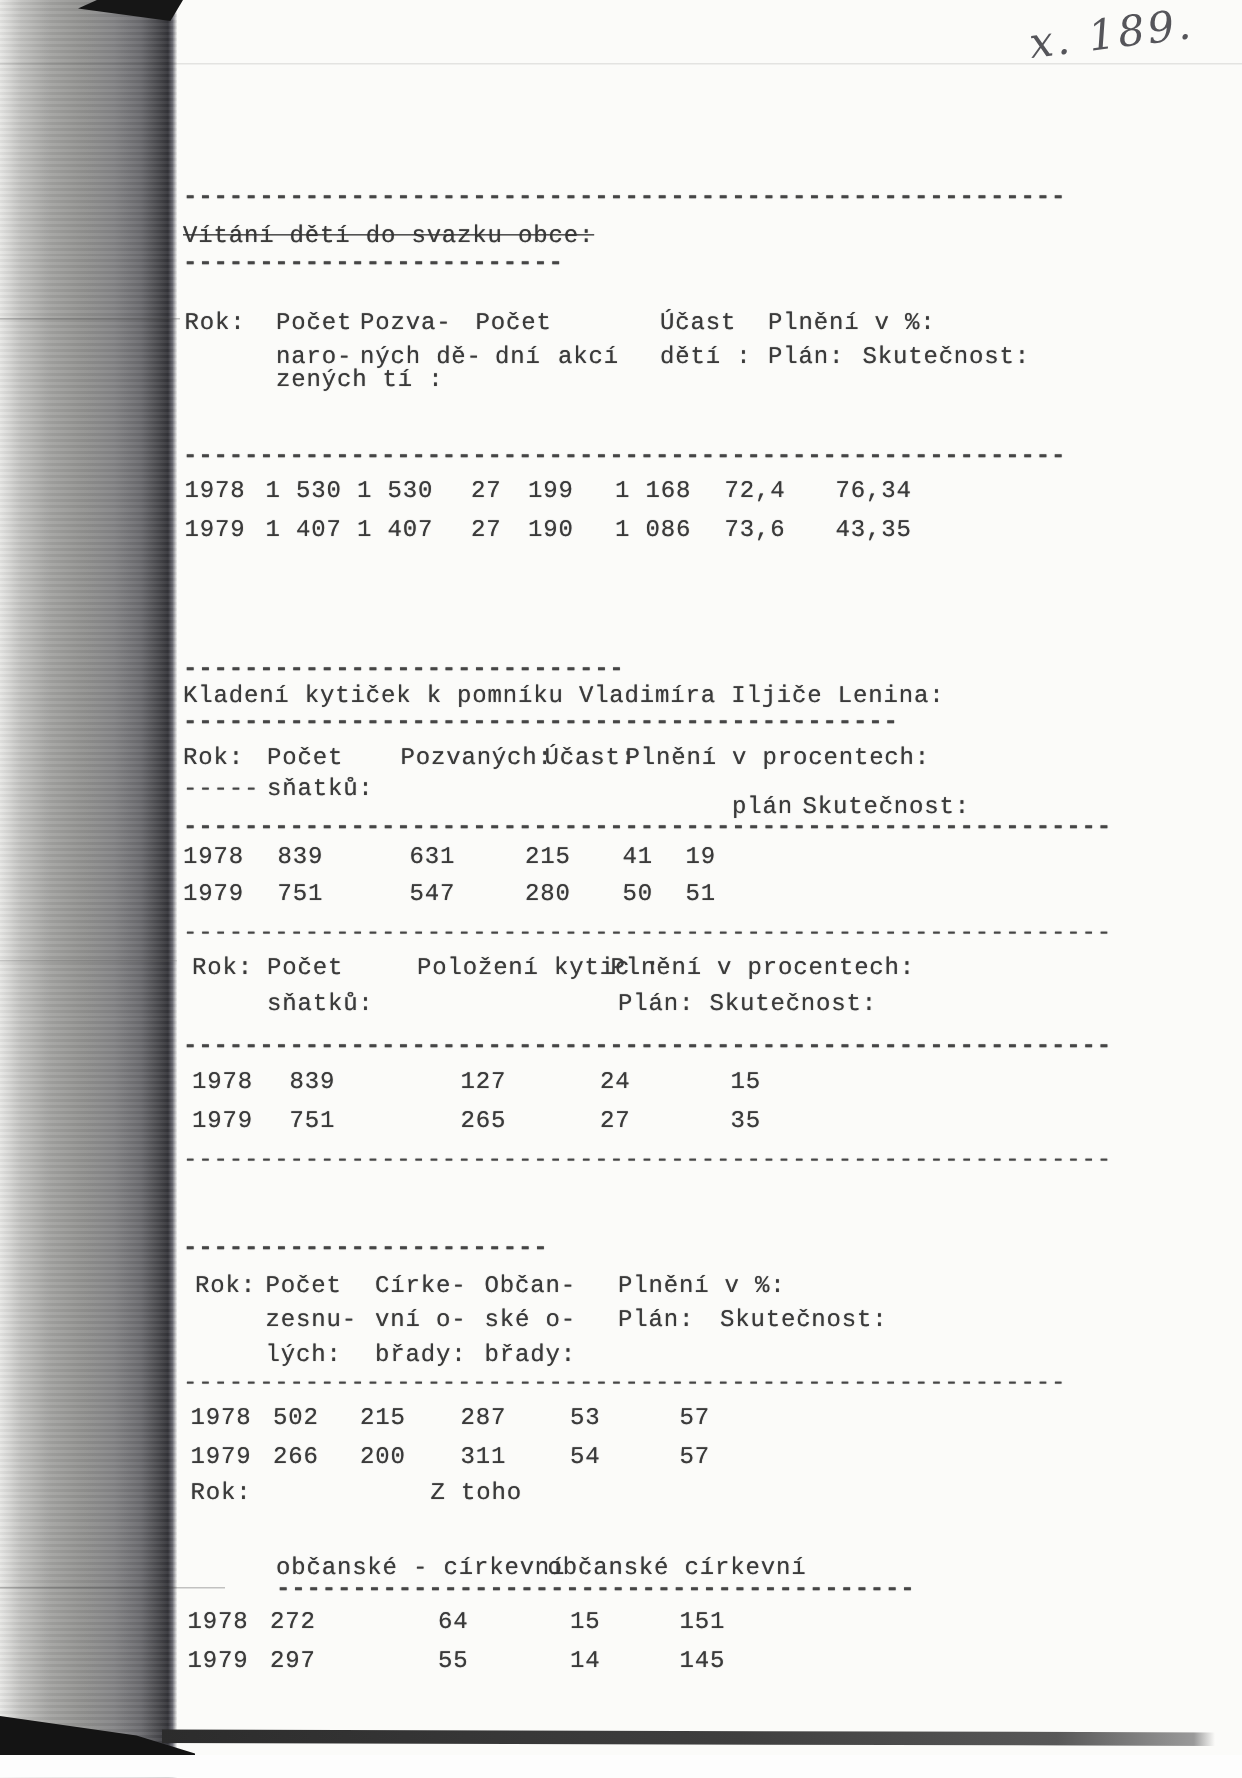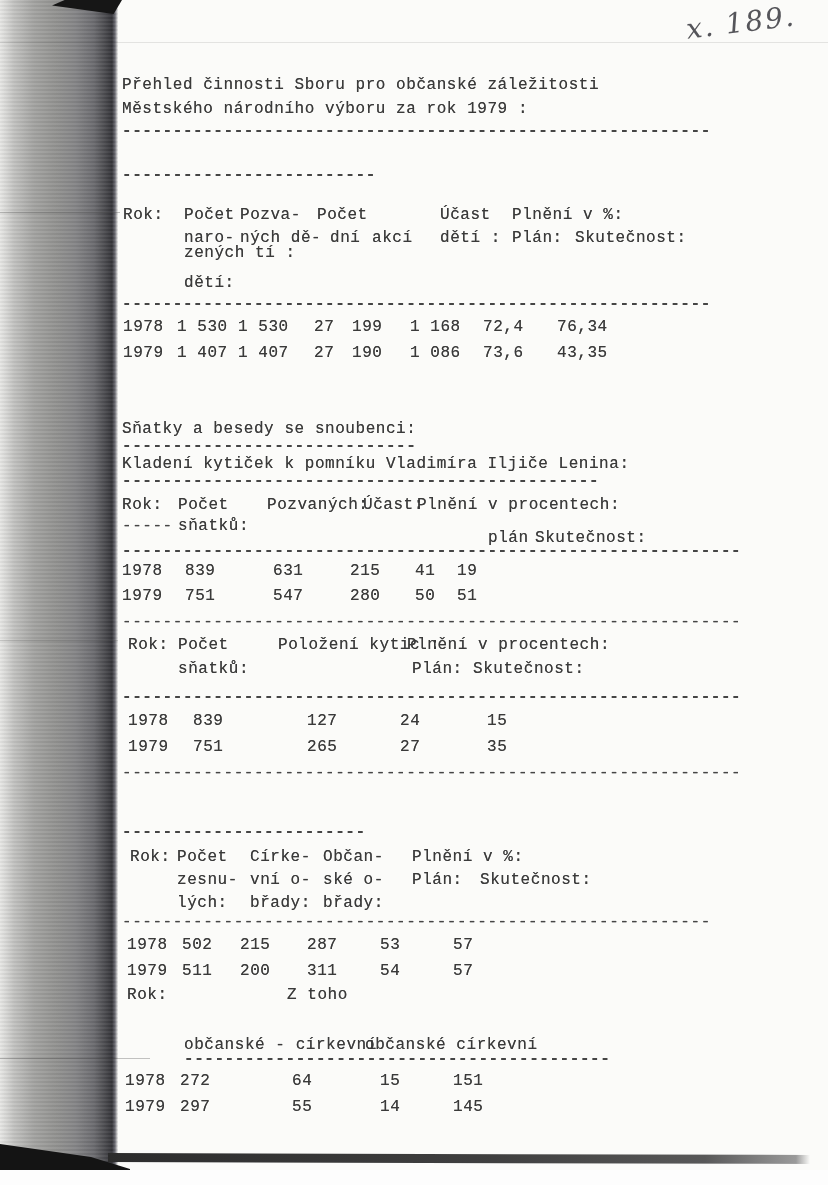--- a/index.html
+++ b/index.html
@@ -65,24 +65,23 @@
 <div class="scan">
   <div class="binding"></div>
   <div class="corner-top"></div>
   <div class="scratch s1"></div>
   <div class="scratch s2"></div>
   <div class="scratch s3"></div>
   <div class="scratch s4"></div>
 
   <div class="handwriting">x. 189.</div>
 
-  <div class="line" style="top:76px">Přehled činnosti Sboru pro občanské záležitosti</div>
-  <div class="line" style="top:100px">Městského národního výboru za rok 1979 :</div>
   <div class="line rule heavy" style="top:122px">----------------------------------------------------------</div>
 
+  <div class="line strike" style="top:148px">Vítání dětí do svazku obce:</div>
   <div class="line rule heavy" style="top:166px">-------------------------</div>
 
   <div class="line" style="top:206px">
     <span class="cell" style="left:1px">Rok:</span>
     <span class="cell" style="left:62px">Počet</span>
     <span class="cell" style="left:118px">Pozva-</span>
     <span class="cell" style="left:195px">Počet</span>
     <span class="cell" style="left:318px">Účast</span>
     <span class="cell" style="left:390px">Plnění v %:</span>
   </div>
@@ -90,23 +89,20 @@
     <span class="cell" style="left:62px">naro-</span>
     <span class="cell" style="left:118px">ných dě-</span>
     <span class="cell" style="left:208px">dní</span>
     <span class="cell" style="left:250px">akcí</span>
     <span class="cell" style="left:318px">dětí :</span>
     <span class="cell" style="left:390px">Plán:</span>
     <span class="cell" style="left:453px">Skutečnost:</span>
   </div>
   <div class="line" style="top:244px">
     <span class="cell" style="left:62px">zených tí :</span>
-  </div>
-  <div class="line" style="top:274px">
-    <span class="cell" style="left:62px">dětí:</span>
   </div>
   <div class="line rule heavy" style="top:295px">----------------------------------------------------------</div>
 
   <div class="line" style="top:318px">
     <span class="cell" style="left:1px">1978</span>
     <span class="cell" style="left:55px">1 530</span>
     <span class="cell" style="left:116px">1 530</span>
     <span class="cell" style="left:192px">27</span>
     <span class="cell" style="left:230px">199</span>
     <span class="cell" style="left:288px">1 168</span>
@@ -117,21 +113,20 @@
     <span class="cell" style="left:1px">1979</span>
     <span class="cell" style="left:55px">1 407</span>
     <span class="cell" style="left:116px">1 407</span>
     <span class="cell" style="left:192px">27</span>
     <span class="cell" style="left:230px">190</span>
     <span class="cell" style="left:288px">1 086</span>
     <span class="cell" style="left:361px">73,6</span>
     <span class="cell" style="left:435px">43,35</span>
   </div>
 
-  <div class="line" style="top:420px">Sňatky a besedy se snoubenci:</div>
   <div class="line rule heavy" style="top:437px">-----------------------------</div>
   <div class="line" style="top:455px">Kladení kytiček k pomníku Vladimíra Iljiče Lenina:</div>
   <div class="line rule heavy" style="top:472px">-----------------------------------------------</div>
 
   <div class="line" style="top:496px">
     <span class="cell" style="left:0px">Rok:</span>
     <span class="cell" style="left:56px">Počet</span>
     <span class="cell" style="left:145px">Pozvaných:</span>
     <span class="cell" style="left:241px">Účast:</span>
     <span class="cell" style="left:295px">Plnění v procentech:</span>
@@ -219,21 +214,21 @@
   <div class="line" style="top:936px">
     <span class="cell" style="left:5px">1978</span>
     <span class="cell" style="left:60px">502</span>
     <span class="cell" style="left:118px">215</span>
     <span class="cell" style="left:185px">287</span>
     <span class="cell" style="left:258px">53</span>
     <span class="cell" style="left:331px">57</span>
   </div>
   <div class="line" style="top:962px">
     <span class="cell" style="left:5px">1979</span>
-    <span class="cell" style="left:60px">511</span>
+    <span class="cell" style="left:60px">266</span>
     <span class="cell" style="left:118px">200</span>
     <span class="cell" style="left:185px">311</span>
     <span class="cell" style="left:258px">54</span>
     <span class="cell" style="left:331px">57</span>
   </div>
 
   <div class="line" style="top:986px">
     <span class="cell" style="left:5px">Rok:</span>
     <span class="cell" style="left:165px">Z toho</span>
   </div>

